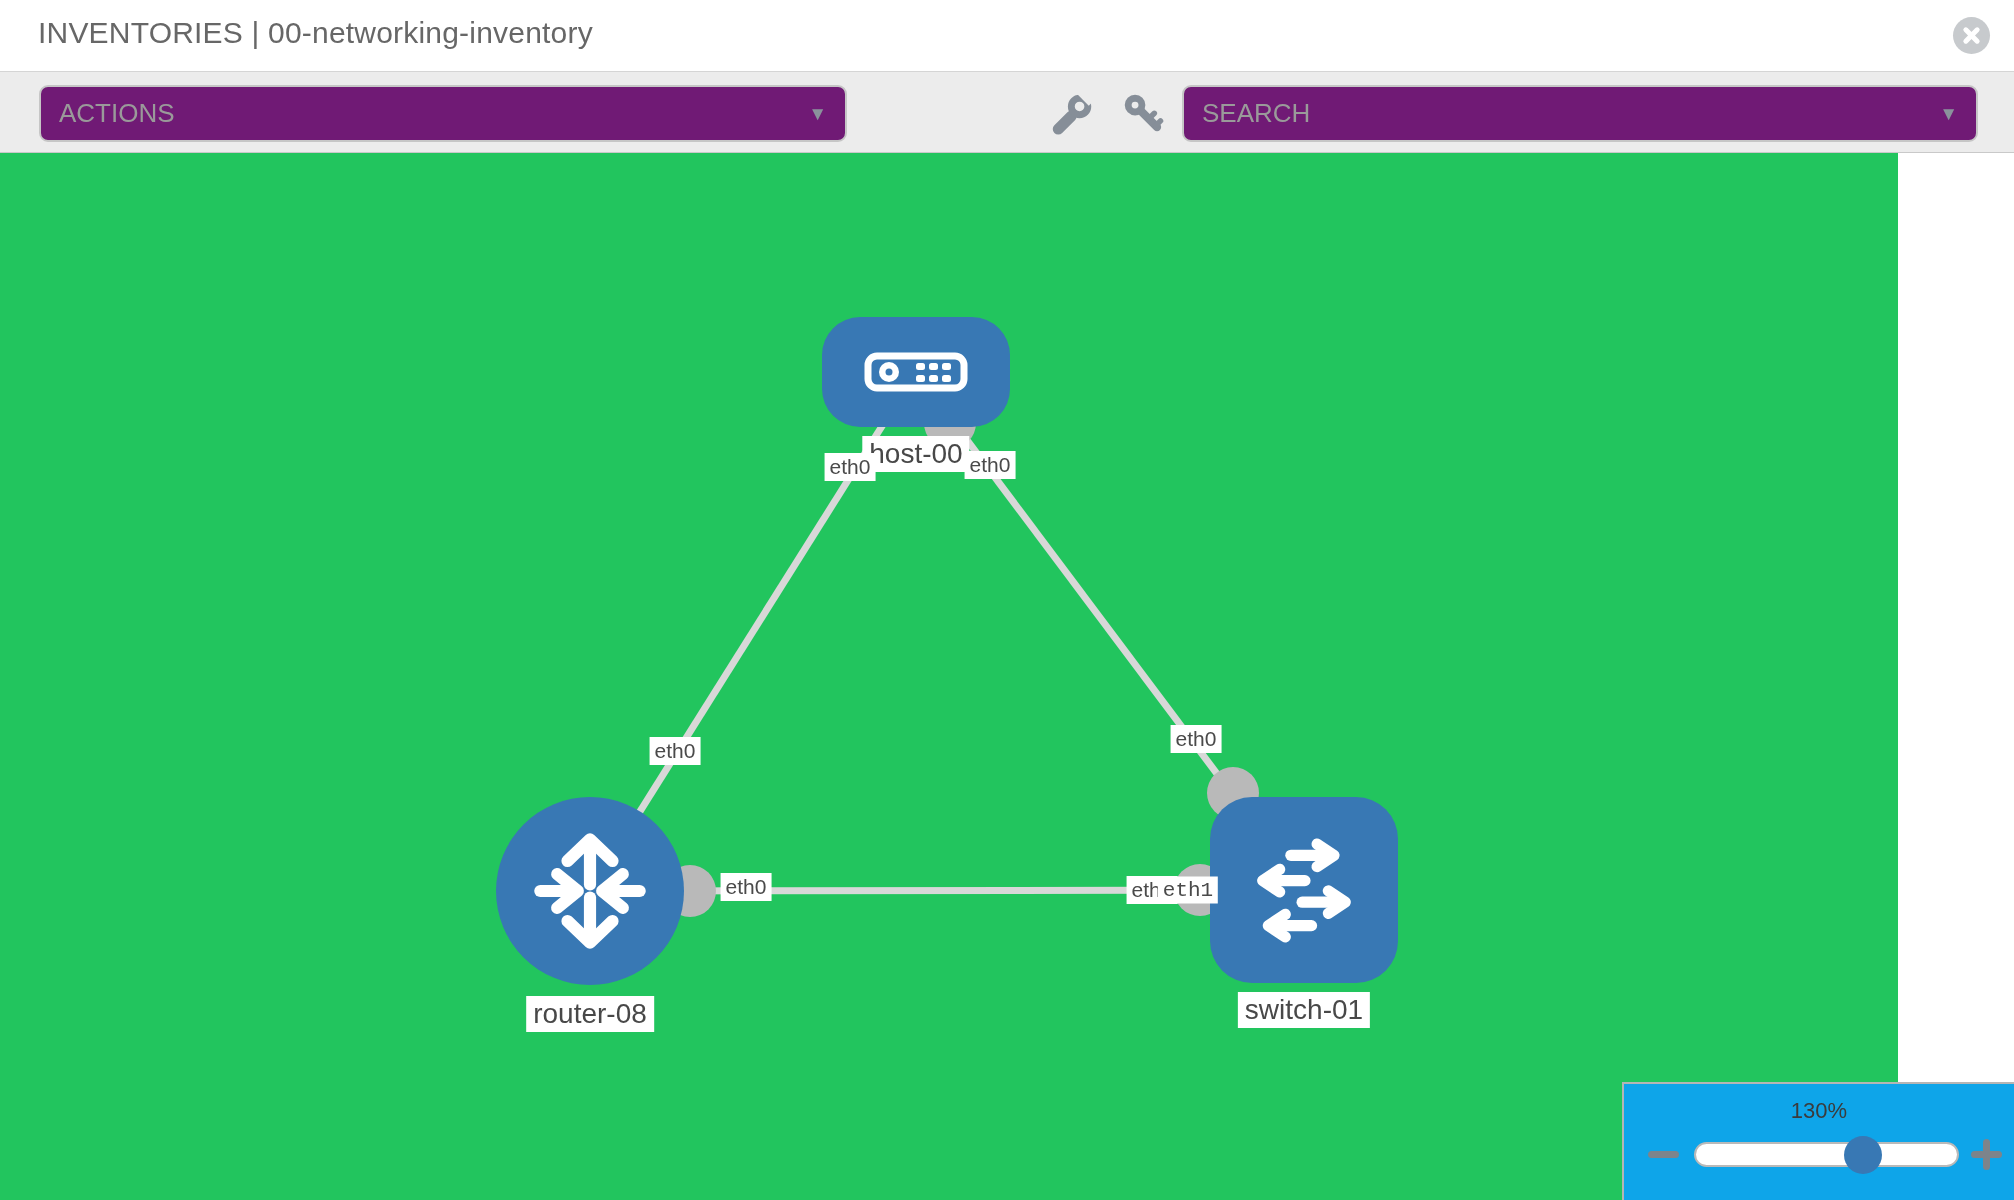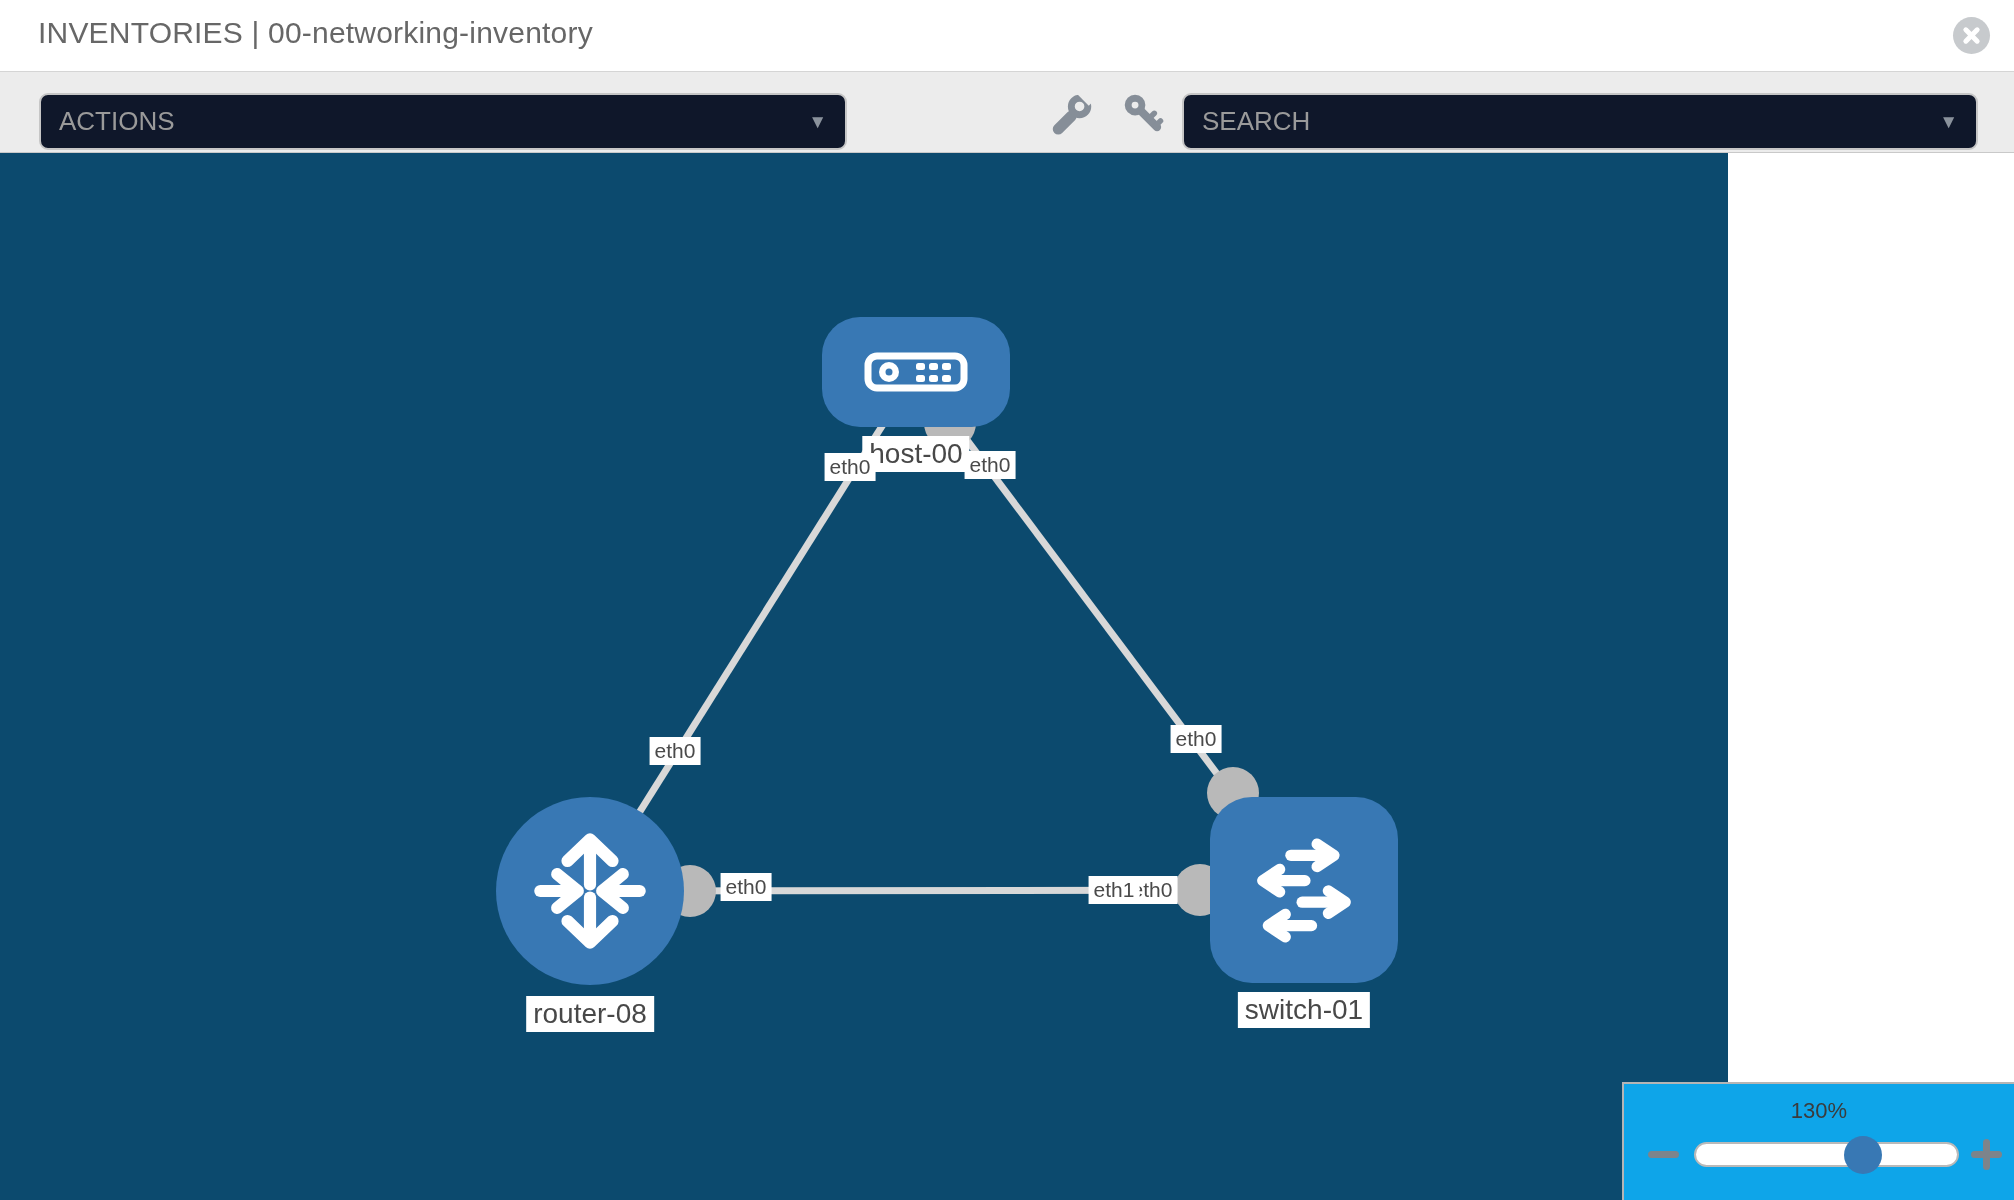--- a/index.html
+++ b/index.html
@@ -29,40 +29,40 @@
   .close-btn .bar.b2 { transform: rotate(-45deg); }
 
   
   .toolbar {
     position: absolute; top: 71px; left: 0; width: 2014px; height: 82px;
     background: #ececec;
     border-top: 1px solid #d5d5d5; border-bottom: 1px solid #c9c9c9;
   }
   .select-box {
     position: absolute; top: 13px; height: 57px;
-    background: #0f172a; border: 2px solid #c6c6c6; border-radius: 9px; margin-top: 8px;
+    background: #701a75; border: 2px solid #c6c6c6; border-radius: 9px;
   }
   .select-box .sel-label {
     position: absolute; left: 18px; top: 0; line-height: 53px;
     font-size: 26px; color: #9a9a9a;
   }
   .select-box .caret {
     position: absolute; right: 18px; top: 0; line-height: 53px;
     font-size: 19px; color: #8a929c;
   }
   .actions-box { left: 39px; width: 808px; }
   .search-box  { left: 1182px; width: 796px; }
   .tool-icon { position: absolute; width: 44px; height: 44px; top: 20px; cursor: pointer; }
   .wrench-btn { left: 1050px; }
   .key-btn    { left: 1122px; }
 
   
   .canvas {
-    position: absolute; top: 153px; left: 0; width: 1728px; height: 1047px;
-    background: #0c4a6e;
+    position: absolute; top: 153px; left: 0; width: 1898px; height: 1047px;
+    background: #22c55e;
   }
   .links-svg { position: absolute; left: 0; top: 0; }
 
   .node { position: absolute; background: #3878b4; display: flex; align-items: center; justify-content: center; cursor: pointer; }
   .node-host   { left: 822px;  top: 164px; width: 188px; height: 110px; border-radius: 38px; }
   .node-router { left: 496px;  top: 644px; width: 188px; height: 188px; border-radius: 50%; }
   .node-switch { left: 1210px; top: 644px; width: 188px; height: 186px; border-radius: 42px; }
 
   .node-label {
     position: absolute; transform: translate(-50%, -50%);
@@ -198,21 +198,21 @@
   <div class="node-label" style="left:916px;  top:301px;">host-00</div>
   <div class="node-label" style="left:590px;  top:861px;">router-08</div>
   <div class="node-label" style="left:1304px; top:857px;">switch-01</div>
 
   <div class="iface-label" style="left:850px;  top:314px;">eth0</div>
   <div class="iface-label" style="left:675px;  top:598px;">eth0</div>
   <div class="iface-label" style="left:990px;  top:312px;">eth0</div>
   <div class="iface-label" style="left:1196px; top:586px;">eth0</div>
   <div class="iface-label" style="left:746px;  top:734px;">eth0</div>
   <div class="iface-label" style="left:1152px; top:737px;">eth0</div>
-  <div class="iface-label" style="left:1114px; top:737px; z-index:2;">eth1</div>
+  <div class="iface-label" style="left:1188px; top:737px; z-index:2;font-family:Liberation Mono, monospace;">eth1</div>
 </div>
 
 <div class="zoom-panel">
   <div class="zoom-level">130%</div>
   <div class="zoom-row">
     <div class="minus-btn"></div>
     <div class="slider-track">
       <div class="slider-thumb"></div>
     </div>
     <div class="plus-btn">

